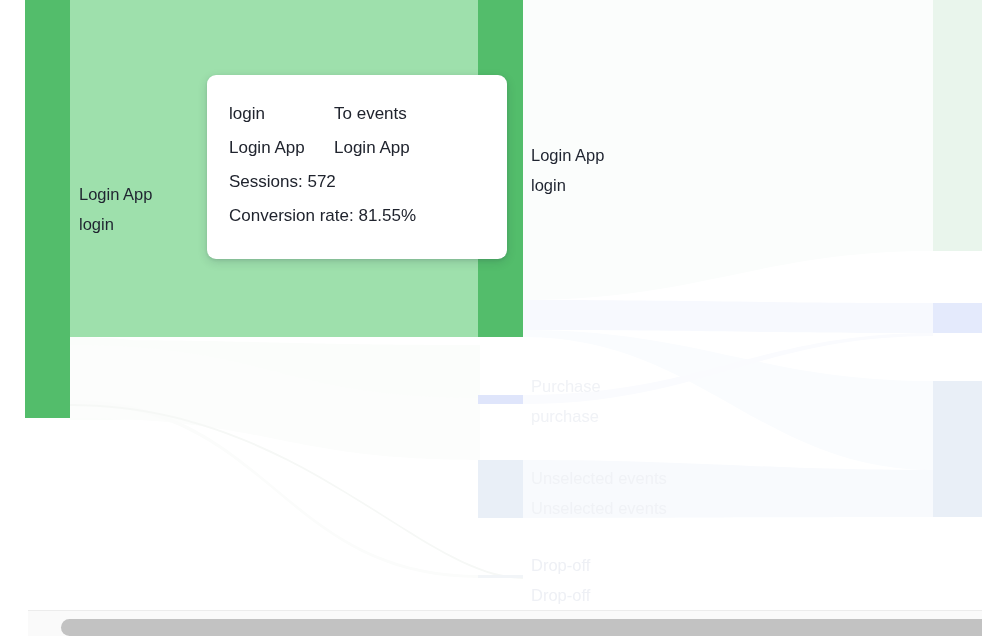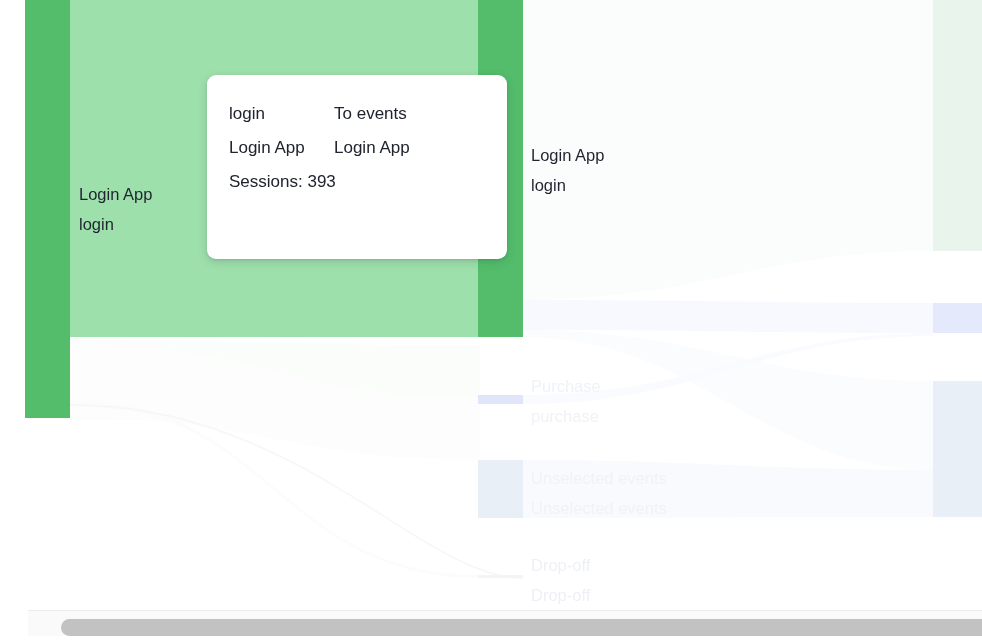--- a/index.html
+++ b/index.html
@@ -177,21 +177,22 @@
 
     <div id="sankey-tooltip">
       <div class="tt-row">
         <span class="tt-col-a">login</span>
         <span class="tt-col-b">To events</span>
       </div>
       <div class="tt-row">
         <span class="tt-col-a">Login App</span>
         <span class="tt-col-b">Login App</span>
       </div>
-      <div class="tt-line">Sessions: 393</div>
+      <div class="tt-line">Sessions: 572</div>
+      <div class="tt-line">Conversion rate: 81.55%</div>
     </div>
 
   </div>
 
   <div id="h-scrollbar">
     <div id="h-scrollbar-track">
       <div id="h-scrollbar-thumb"></div>
     </div>
   </div>
 

